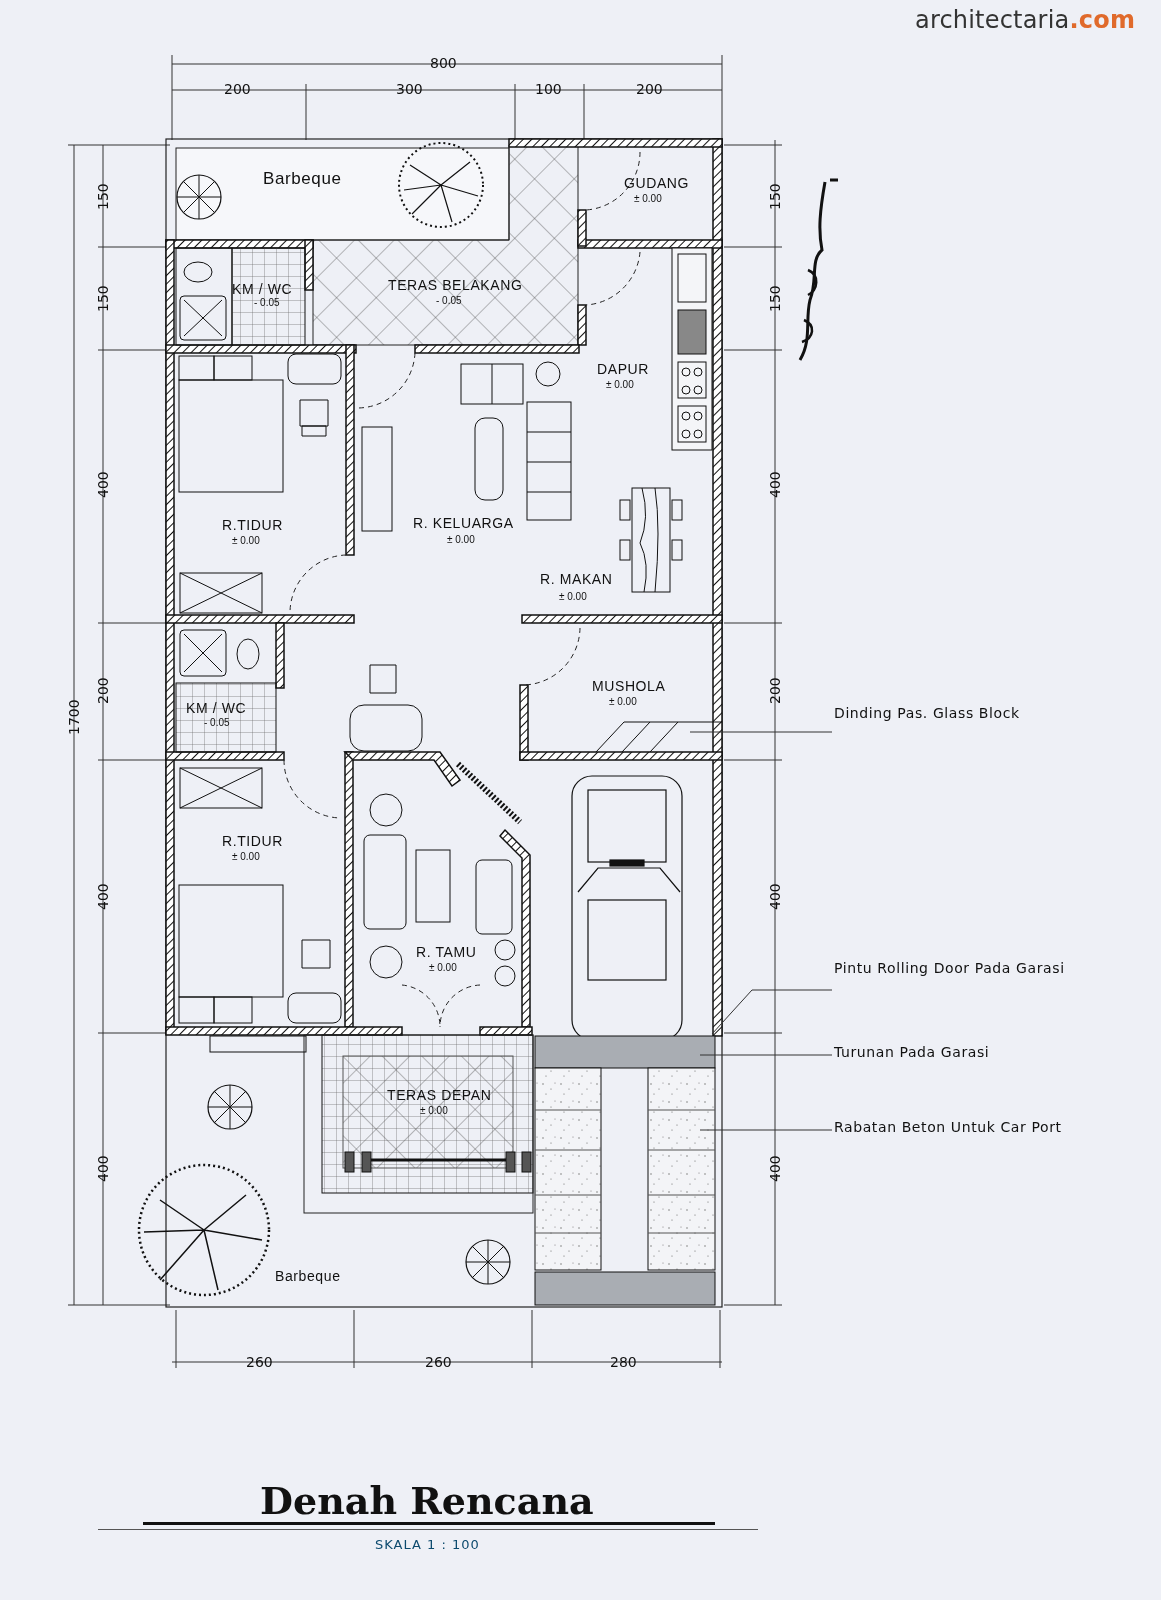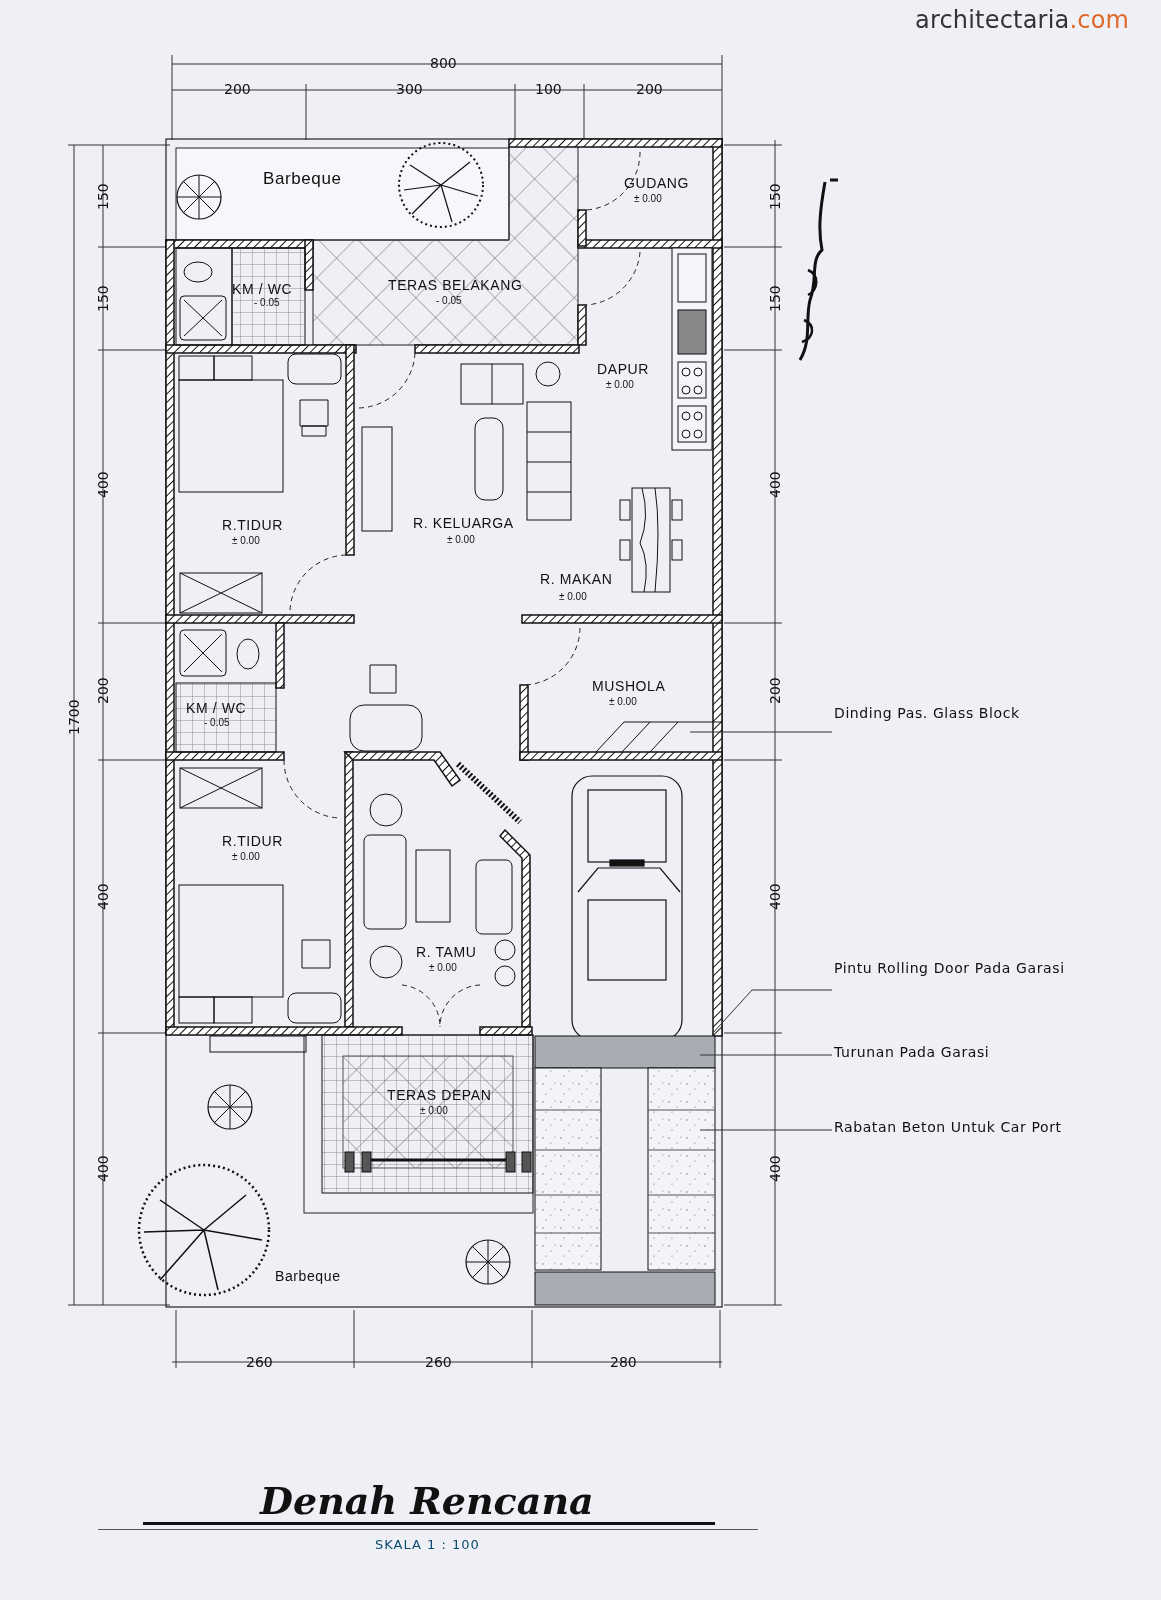--- a/index.html
+++ b/index.html
@@ -1,24 +1,24 @@
 <!DOCTYPE html>
 <html><head>
 <meta charset="utf-8">
 <style>
   html, body { margin:0; padding:0; }
   body { width:1161px; height:1600px; background:#eef0f6; position:relative; overflow:hidden; font-family:"DejaVu Sans", sans-serif; color:#1a1a1a; }
   .watermark { position:absolute; top:6px; left:915px; font-family:"DejaVu Sans", sans-serif; font-size:24px; color:#333; letter-spacing:0.2px; }
-  .watermark .dom { color:#e06a2b; }
+  .watermark .dom { color:#e06a2b;font-weight:bold; }
   svg.plan { position:absolute; left:0; top:0; }
   .lbl { font-family:"Liberation Sans", sans-serif; font-size:14px; fill:#111; letter-spacing:0.6px; }
   .lvl { font-family:"Liberation Sans", sans-serif; font-size:10px; fill:#111; }
   .dim { font-family:"DejaVu Sans", sans-serif; font-size:14px; fill:#111; }
   .note { font-family:"DejaVu Sans", sans-serif; font-size:14px; fill:#111; letter-spacing:0.6px; }
-  .title { position:absolute; left:260px; top:1478px; font-family:"DejaVu Serif", serif; font-style:italic; font-weight:bold; font-size:38px; color:#111; }
+  .title { position:absolute; left:260px; top:1478px; font-family:"DejaVu Serif", serif; font-weight:bold; font-size:38px; color:#111; }
   .scale { position:absolute; left:375px; top:1537px; font-family:"DejaVu Sans", sans-serif; font-size:13px; color:#0c4a6e; letter-spacing:1px; }
   .uline1 { position:absolute; left:143px; top:1522px; width:572px; height:3px; background:#111; }
   .uline2 { position:absolute; left:98px; top:1529px; width:660px; height:1px; background:#555; }
   .signature { position:absolute; left:790px; top:170px; width:50px; height:200px; }
 </style>
 </head>
 <body>
 
 <div class="watermark"><span>architectaria</span><span class="dom">.com</span></div>
 

